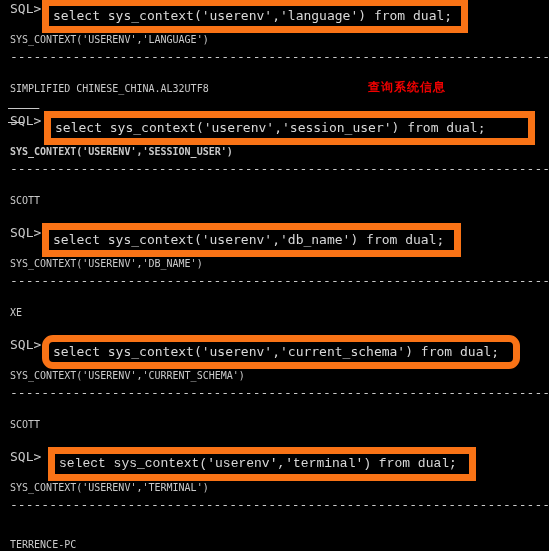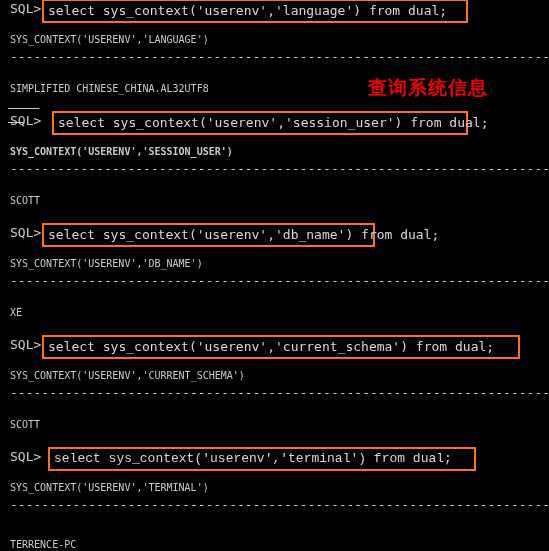--- a/index.html
+++ b/index.html
@@ -56,21 +56,21 @@
   .cmd {
     position: absolute;
     top: -3px;
     white-space: pre;
     color: #d8d8d8;
     font-family: "DejaVu Sans Mono", "Liberation Mono", monospace;
     font-size: 13px;
     line-height: 14px;
     padding: 3px 3px 3px 4px;
     box-sizing: border-box;
-    border: 2px solid #f97316;
+    border: 7px solid #f97316;
   }
   .dashline {
     position: absolute;
     left: 0;
     width: 549px;
     height: 14px;
     white-space: pre;
     overflow: hidden;
     color: #c9c9c9;
     font-family: "DejaVu Sans Mono", "Liberation Mono", monospace;
@@ -82,21 +82,21 @@
     left: 2px;
     top: 0;
     white-space: pre;
     letter-spacing: 0;
   }
   .annotation {
     position: absolute;
     white-space: pre;
     color: #f00000;
     font-family: "DejaVu Sans", "Liberation Sans", sans-serif;
-    font-size: 19px;
+    font-size: 12px;
     font-weight: bold;
     line-height: 14px;
     letter-spacing: 1px;
   }
 </style>
 </head>
 <body>
 
 <div class="terminal">
 
@@ -114,55 +114,55 @@
   </div>
 
   <div class="row" style="top:82px;text-decoration:underline;">
     <span class="txt">SIMPLIFIED CHINESE_CHINA.AL32UTF8</span>
   </div>
 
   <div class="annotation" style="left:360px; top:80px;">查询系统信息</div>
 
   <div class="row" style="top:114px;">
     <span class="prompt">SQL&gt;</span>
-    <span class="cmd" style="left:44px; width:416px;">select sys_context('userenv','session_user') from dual;</span>
+    <span class="cmd" style="left:36px; width:491px;">select sys_context('userenv','session_user') from dual;</span>
   </div>
 
   <div class="row" style="top:145px;font-weight:bold;">
     <span class="txt">SYS_CONTEXT('USERENV','SESSION_USER')</span>
   </div>
 
   <div class="dashline" style="top:162px;">
     <span>---------------------------------------------------------------------------</span>
   </div>
 
   <div class="row" style="top:194px;">
     <span class="txt">SCOTT</span>
   </div>
 
   <div class="row" style="top:226px;">
     <span class="prompt">SQL&gt;</span>
-    <span class="cmd" style="left:34px; width:333px;">select sys_context('userenv','db_name') from dual;</span>
+    <span class="cmd" style="left:34px; width:419px;">select sys_context('userenv','db_name') from dual;</span>
   </div>
 
   <div class="row" style="top:257px;">
     <span class="txt">SYS_CONTEXT('USERENV','DB_NAME')</span>
   </div>
 
   <div class="dashline" style="top:274px;">
     <span>---------------------------------------------------------------------------</span>
   </div>
 
   <div class="row" style="top:306px;">
     <span class="txt">XE</span>
   </div>
 
   <div class="row" style="top:338px;">
     <span class="prompt">SQL&gt;</span>
-    <span class="cmd" style="left:34px; width:478px;">select sys_context('userenv','current_schema') from dual;</span>
+    <span class="cmd" style="left:34px; width:478px;border-radius:11px;">select sys_context('userenv','current_schema') from dual;</span>
   </div>
 
   <div class="row" style="top:369px;">
     <span class="txt">SYS_CONTEXT('USERENV','CURRENT_SCHEMA')</span>
   </div>
 
   <div class="dashline" style="top:386px;">
     <span>---------------------------------------------------------------------------</span>
   </div>
 

